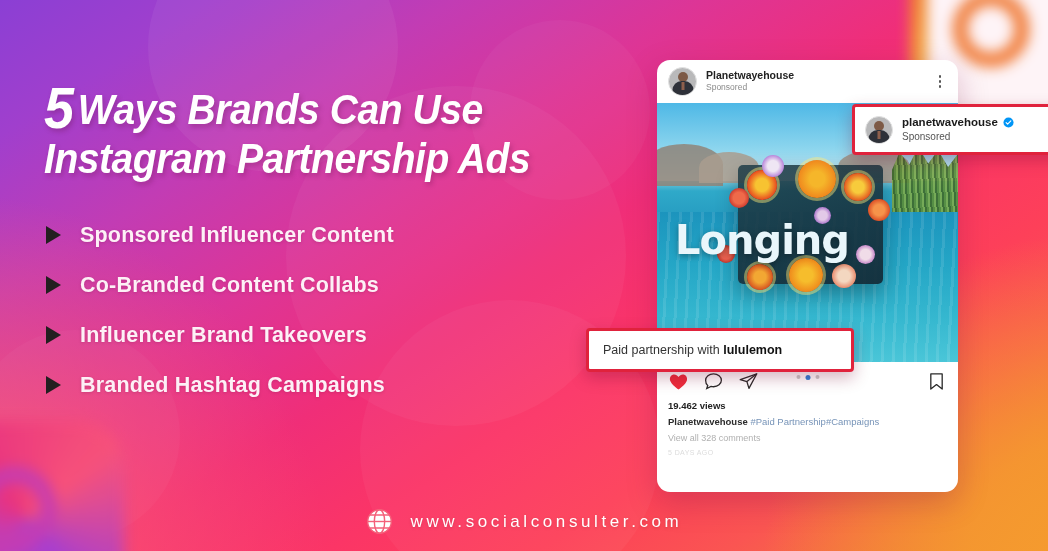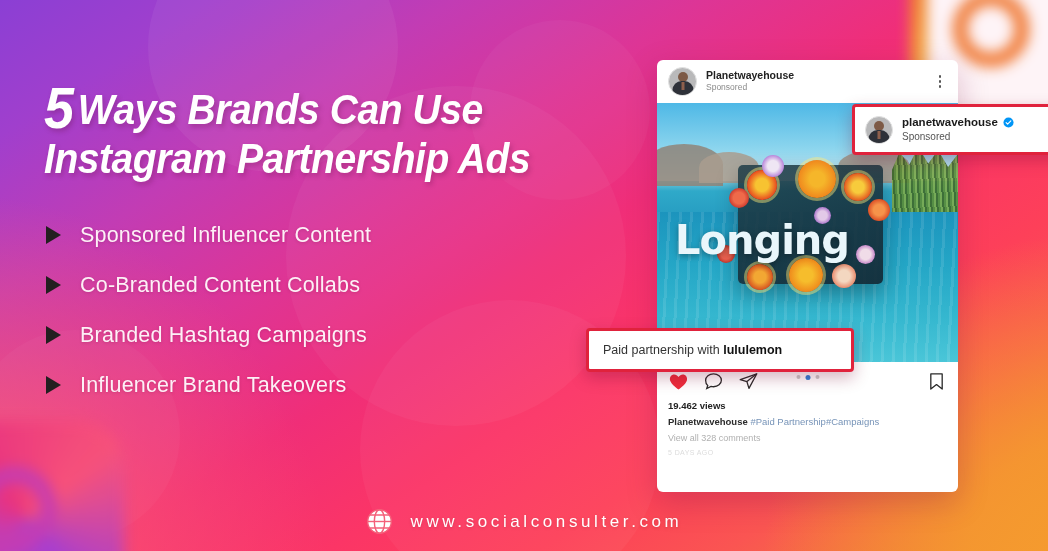--- a/index.html
+++ b/index.html
@@ -59,31 +59,31 @@
   }
   .hl-line{display:block;white-space:nowrap;transform:scaleX(.93);transform-origin:left center;}
   .hl-num{font-size:58px;line-height:0.9;vertical-align:-4px;margin-right:6px;letter-spacing:-2px;}
   .hl-1{font-size:42px;}
   .hl-2{font-size:42px;margin-top:4px;}
 
   .bullets{position:absolute;left:46px;top:210px;width:560px;}
   .bullet{display:flex;align-items:center;height:50px;margin-bottom:0px;}
   .tri{width:0;height:0;border-left:15px solid #231f20;border-top:9px solid transparent;
        border-bottom:9px solid transparent;margin-right:19px;flex:0 0 auto;}
-  .bl-txt{color:#fdf0f6;font-size:21.5px;font-weight:400;letter-spacing:.2px;
+  .bl-txt{color:#fdf0f6;font-size:21.5px;font-weight:700;letter-spacing:.2px;
           text-shadow:0 1px 3px rgba(120,20,70,.25);}
 
   .footer{position:absolute;left:0;right:0;bottom:16px;display:flex;align-items:center;justify-content:center;}
   .globe{width:27px;height:27px;margin-right:18px;flex:0 0 auto;}
   .url{color:#ffffff;font-size:17px;letter-spacing:3.6px;font-weight:400;
        text-shadow:0 1px 3px rgba(120,30,40,.25);}
 
   
   .card{position:absolute;left:657px;top:60px;width:301px;height:432px;
-        background:#fff;border-radius:6px;box-shadow:0 10px 30px rgba(120,10,70,.25);overflow:hidden;}
+        background:#fff;border-radius:13px;box-shadow:0 10px 30px rgba(120,10,70,.25);overflow:hidden;}
   .card-head{display:flex;align-items:center;height:43px;padding:0 10px 0 11px;}
   .avatar{width:27px;height:27px;border-radius:50%;flex:0 0 auto;overflow:hidden;
           background:#b9b9ba;position:relative;border:1px solid #e2e2e2;}
   .avatar i{position:absolute;display:block;}
   .av-head{width:10px;height:10px;border-radius:50%;background:#7d5a46;left:50%;top:4px;transform:translateX(-50%);}
   .av-body{width:21px;height:14px;border-radius:9px 9px 2px 2px;background:#2e3139;left:50%;top:13px;transform:translateX(-50%);}
   .av-tie{width:3px;height:8px;background:#8d5f4c;left:50%;top:14px;transform:translateX(-50%);z-index:2;}
   .head-txt{margin-left:9px;flex:1 1 auto;line-height:1.12;}
   .head-name{font-size:10.5px;font-weight:700;color:#222;}
   .head-sub{font-size:8.5px;color:#8a8a8a;margin-top:1px;}
@@ -167,25 +167,25 @@
     <div class="bullet">
       <span class="tri"></span>
       <span class="bl-txt">Sponsored Influencer Content</span>
     </div>
     <div class="bullet">
       <span class="tri"></span>
       <span class="bl-txt">Co-Branded Content Collabs</span>
     </div>
     <div class="bullet">
       <span class="tri"></span>
-      <span class="bl-txt">Branded Hashtag Campaigns</span>
+      <span class="bl-txt">Influencer Brand Takeovers</span>
     </div>
     <div class="bullet">
       <span class="tri"></span>
-      <span class="bl-txt">Influencer Brand Takeovers</span>
+      <span class="bl-txt">Branded Hashtag Campaigns</span>
     </div>
   </div>
 
   <div class="footer">
     <svg class="globe" viewBox="0 0 24 24">
       <circle cx="12" cy="12" r="10.5" fill="#fff"></circle>
       <g stroke="#f4607a" stroke-width="1.25" fill="none">
         <circle cx="12" cy="12" r="10.5"></circle>
         <ellipse cx="12" cy="12" rx="4.6" ry="10.5"></ellipse>
         <line x1="1.5" y1="12" x2="22.5" y2="12"></line>

